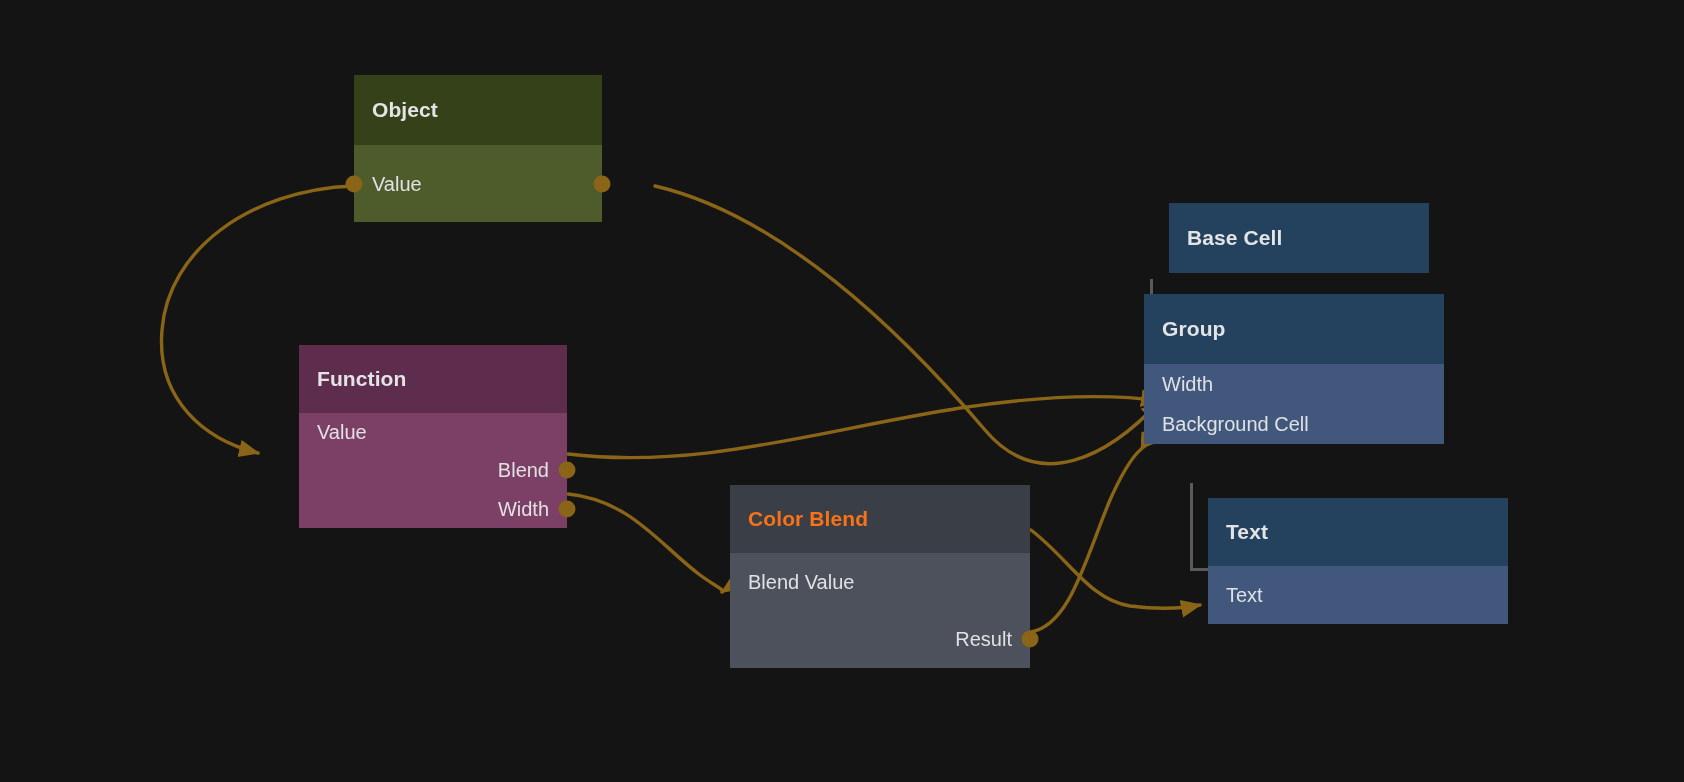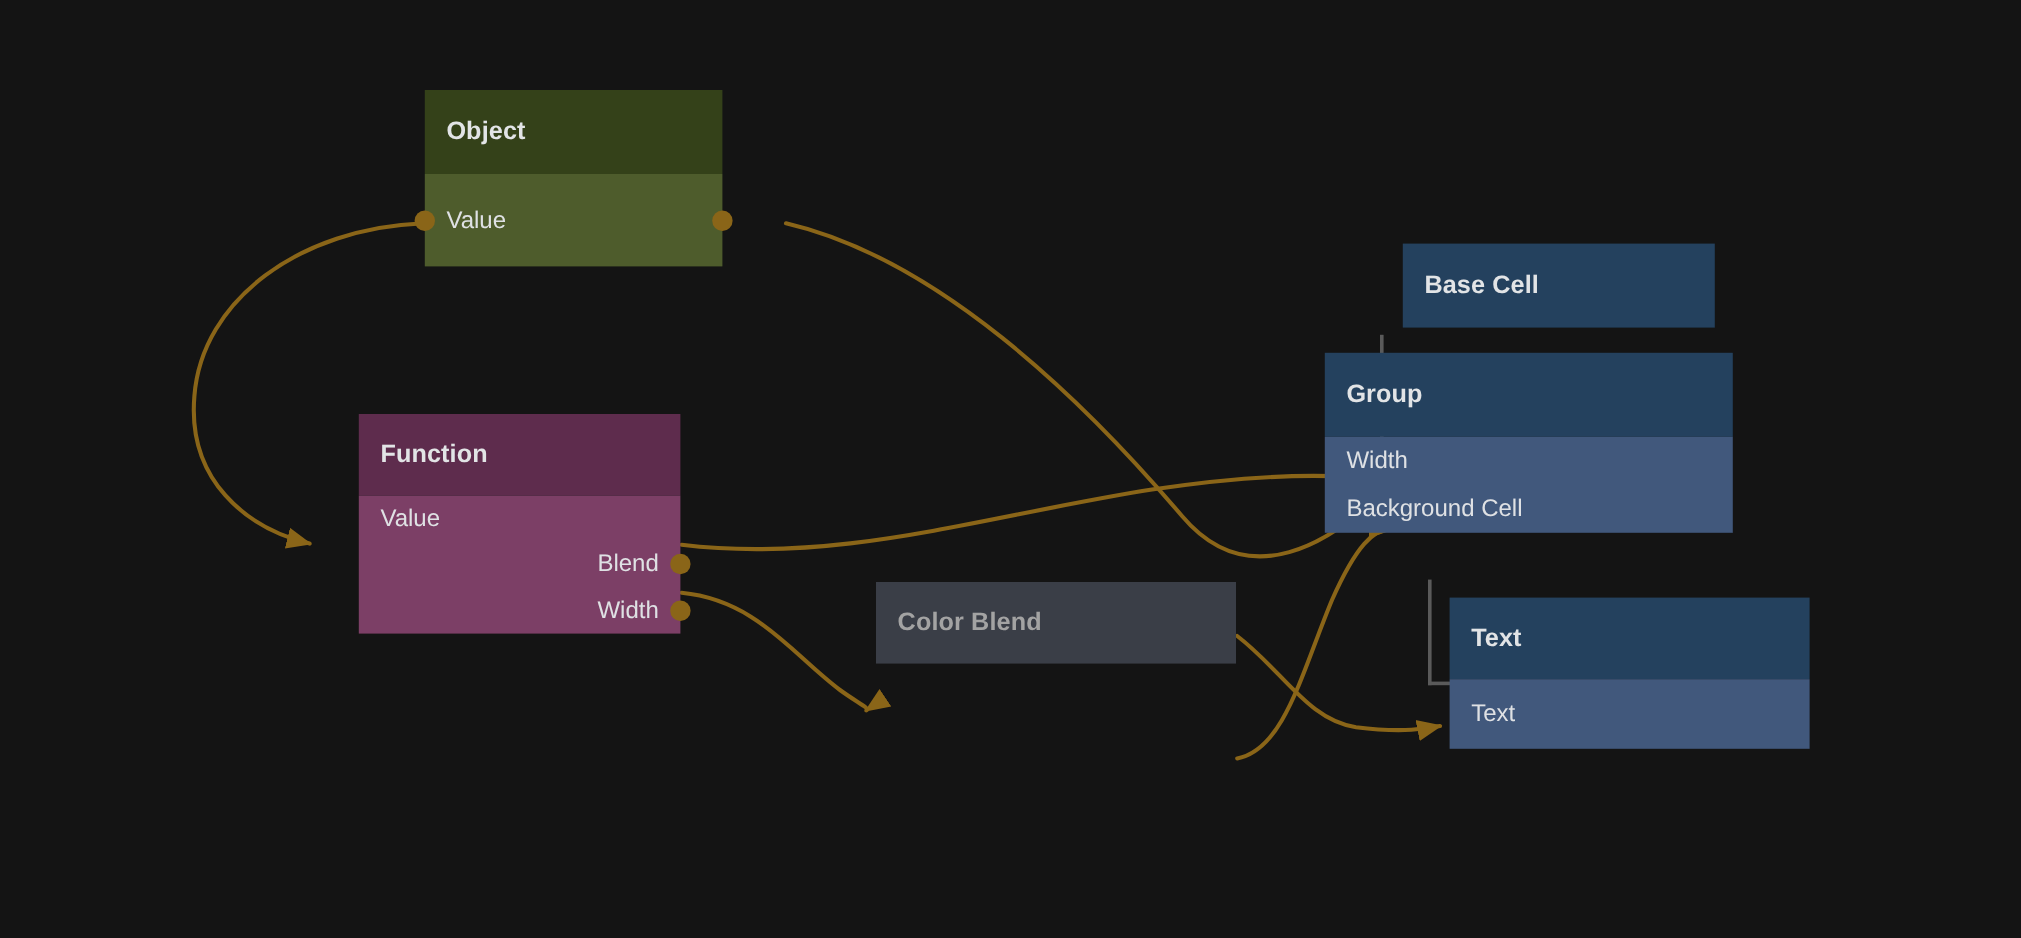--- a/index.html
+++ b/index.html
@@ -122,26 +122,35 @@
             <span class="row-label" style="color: rgb(223, 225, 228);">Blend</span>
             <span class="socket right" style="background: rgb(138, 101, 24);"></span>
           </div>
           <div class="row out" style="height: 38.3333px;">
             <span class="row-label" style="color: rgb(223, 225, 228);">Width</span>
             <span class="socket right" style="background: rgb(138, 101, 24);"></span>
           </div>
         </div>
       </div>
       <div class="node" style="left: 730px; top: 485px; width: 300px;">
-        <div class="node-header" style="height: 68px; background: rgb(58, 62, 71); color: #a3a3a3;">Color Blend</div>
+        <div class="node-header" style="height: 68px; background: rgb(58, 62, 71); color: #f97316;">Color Blend</div>
+        <div class="node-body" style="height: 115px; background: rgb(77, 81, 91);">
+          <div class="row" style="height: 57.5px;">
+            <span class="row-label" style="color: rgb(223, 225, 228);">Blend Value</span>
+          </div>
+          <div class="row out" style="height: 57.5px;">
+            <span class="row-label" style="color: rgb(223, 225, 228);">Result</span>
+            <span class="socket right" style="background: rgb(138, 101, 24);"></span>
+          </div>
+        </div>
       </div>
       <div class="node" style="left: 1129px; top: 203px; width: 300px;">
         <div class="node-header" style="height: 70px; background: rgb(36, 65, 94); color: rgb(226, 228, 230); margin-left: 40px;">Base Cell</div>
       </div>
-      <div class="node" style="left: 1104px; top: 294px; width: 340px;">
+      <div class="node" style="left: 1144px; top: 294px; width: 300px;">
         <div class="node-header" style="height: 70px; background: rgb(36, 65, 94); color: rgb(226, 228, 230);">Group</div>
         <div class="node-body" style="height: 80px; background: rgb(65, 88, 124);">
           <div class="row" style="height: 40px;">
             <span class="row-label" style="color: rgb(223, 225, 228);">Width</span>
           </div>
           <div class="row" style="height: 40px;">
             <span class="row-label" style="color: rgb(223, 225, 228);">Background Cell</span>
           </div>
         </div>
       </div>

